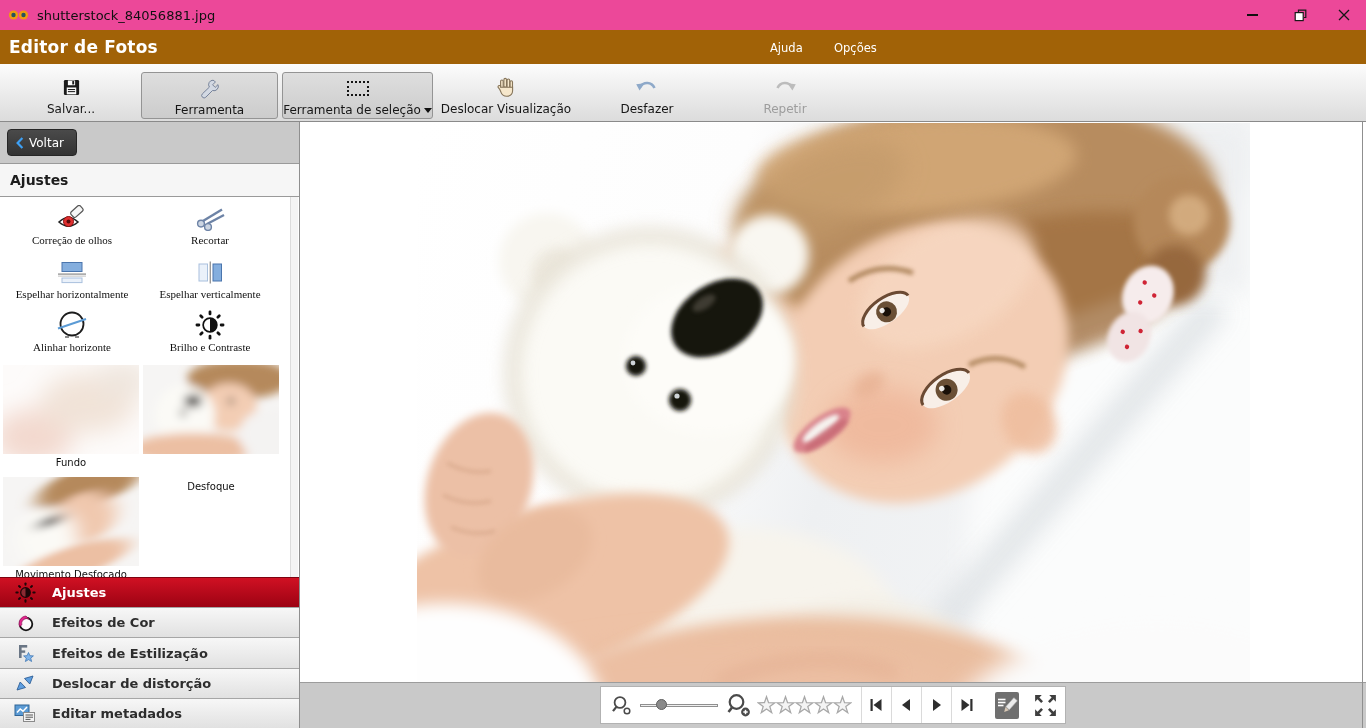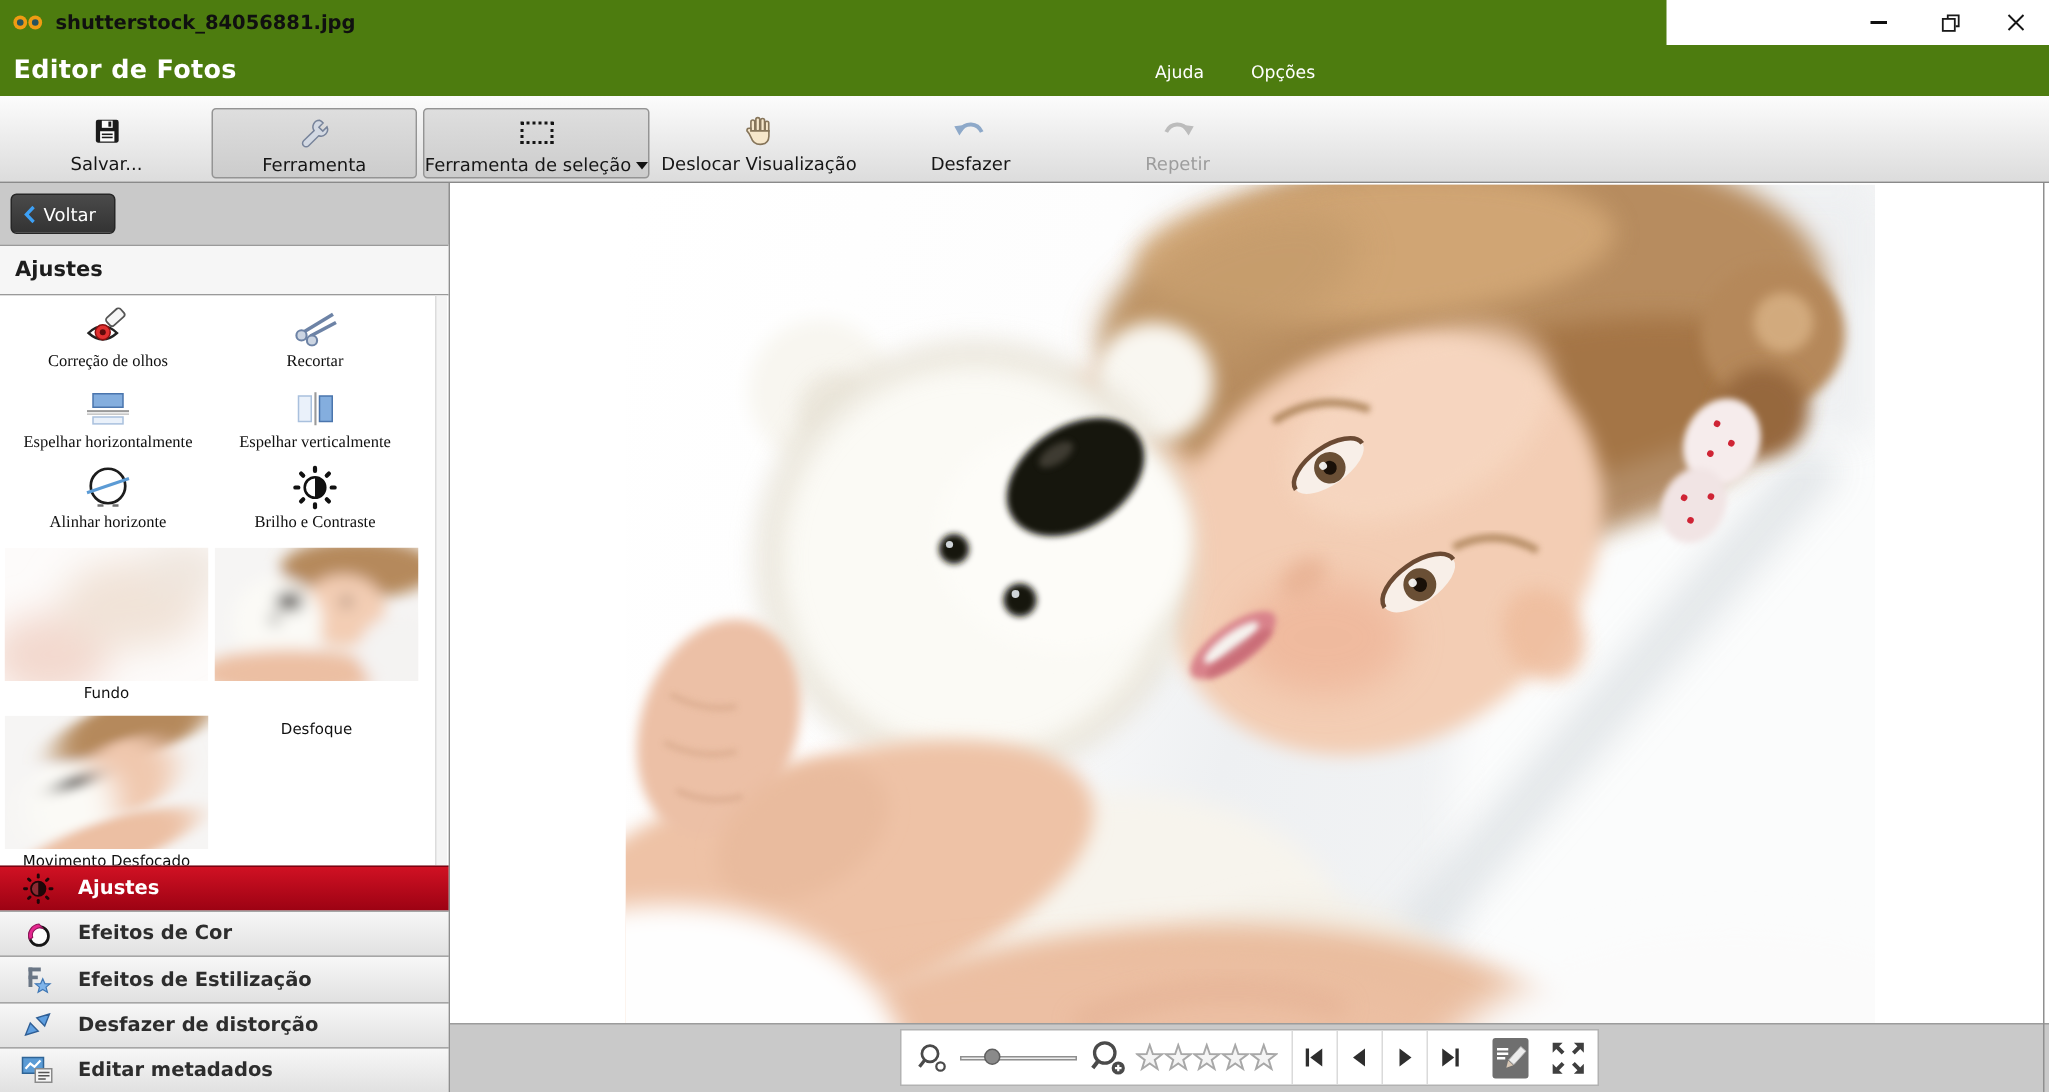--- a/index.html
+++ b/index.html
@@ -1,27 +1,27 @@
 <!DOCTYPE html>
 <html><head>
 <meta charset="utf-8">
 <style>
   * { margin:0; padding:0; box-sizing:border-box; }
   html,body { width:1366px; height:728px; font-family:"DejaVu Sans","Liberation Sans",sans-serif; background:#fff; overflow:hidden; }
   .stage { position:relative; width:1366px; height:728px; background:#fff; }
 
   
-  .titlebar { position:absolute; left:0; top:0; width:1111px; height:30px; background:#4d7c0f; display:flex; align-items:center;font-weight:bold; }
+  .titlebar { position:absolute; left:0; top:0; width:1366px; height:30px; background:#ec4899; display:flex; align-items:center; }
   .app-ico { margin-left:8px; display:flex; }
   .titlebar-text { margin-left:7px; font-size:13px; color:#101010; }
   .wbtn { position:absolute; top:0; width:44px; height:30px; display:flex; align-items:center; justify-content:center; }
   .min-glyph { width:11px; height:1.5px; background:#101010; }
 
   
-  .appbar { position:absolute; left:0; top:30px; width:1366px; height:34px; background:#4d7c0f;padding-left:28px; }
+  .appbar { position:absolute; left:0; top:30px; width:1366px; height:34px; background:#a16207;padding-left:28px; }
   .appbar-title { position:absolute; left:9px; top:0; height:34px; line-height:34px; color:#fff; font-weight:bold; font-size:17px; letter-spacing:.2px; }
   .appbar-link { position:absolute; top:0; height:34px; line-height:36px; color:#fff; font-size:11.5px; cursor:pointer; }
   .link-ajuda { left:770px; }
   .link-opcoes { left:834px; }
 
   
   .toolbar { position:absolute; left:0; top:64px; width:1366px; height:58px; background:linear-gradient(#fcfcfc,#dcdcdc); border-bottom:1px solid #8a8a8a; }
   .tb-btn { position:absolute; top:8px; height:47px; display:flex; flex-direction:column; align-items:center; justify-content:flex-start; padding-top:4px; gap:3px; font-size:12px; color:#161616; }
   .tb-btn.pressed { background:linear-gradient(#dedede,#cccccc); border:1px solid #949494; border-radius:3px; }
   .tb-btn.disabled { color:#9d9d9d; }
@@ -376,21 +376,21 @@
 
       <div class="acc">
         <span class="aicon">
           <svg width="20" height="20" viewBox="0 0 20 20">
             <g fill="#5f9fe0" stroke="#2f5f96" stroke-width="0.9">
               <polygon points="18,3 9.5,5.5 14.8,11"></polygon>
               <polygon points="2,17 10.5,14.5 5.2,9"></polygon>
             </g>
           </svg>
         </span>
-        <span>Desfazer de distorção</span>
+        <span>Deslocar de distorção</span>
       </div>
 
       <div class="acc">
         <span class="aicon">
           <svg width="22" height="20" viewBox="0 0 22 20">
             <rect x="1" y="2" width="14" height="10.5" fill="#5b9bd5" stroke="#2f6496"></rect>
             <polyline points="3,9.5 6.2,6 9,8.2 13,4" fill="none" stroke="#fff" stroke-width="1.5"></polyline>
             <rect x="9.5" y="9.5" width="11" height="9" fill="#f4f4f4" stroke="#8a8a8a"></rect>
             <line x1="11.5" y1="12" x2="19" y2="12" stroke="#555" stroke-width="1"></line>
             <line x1="11.5" y1="14.2" x2="19" y2="14.2" stroke="#555" stroke-width="1"></line>

